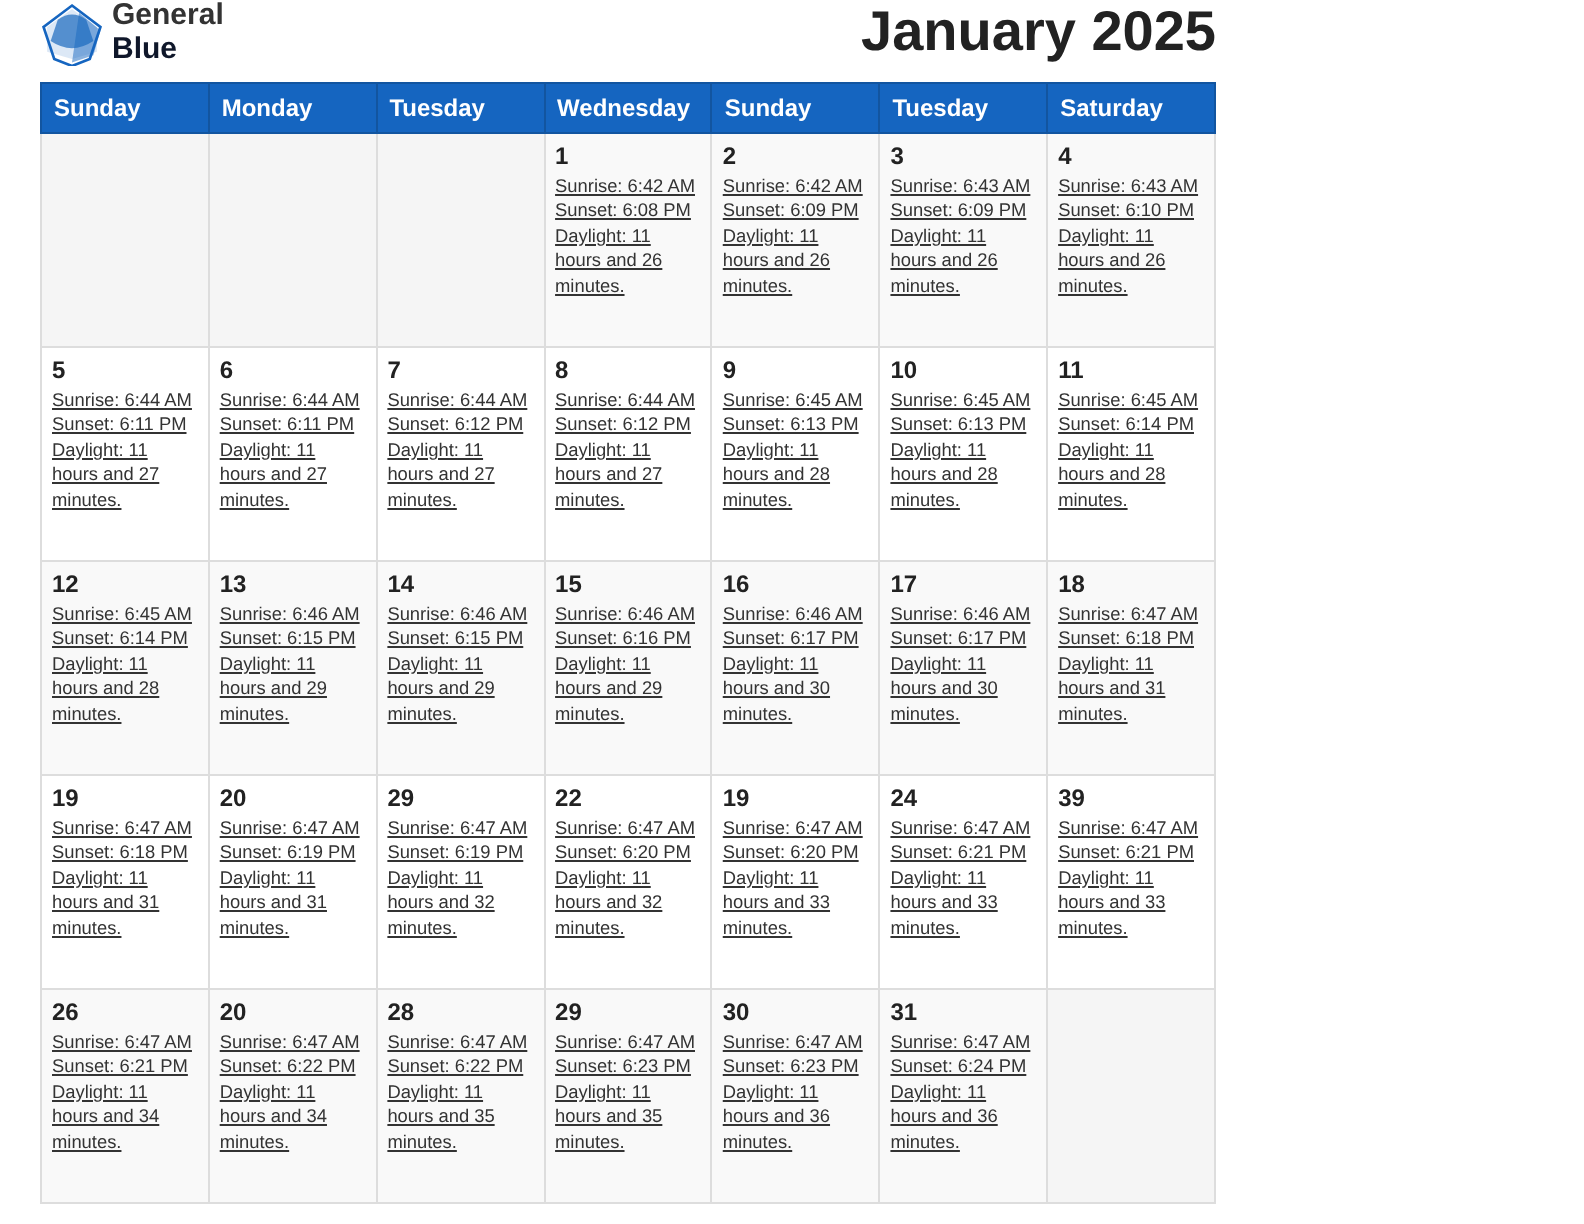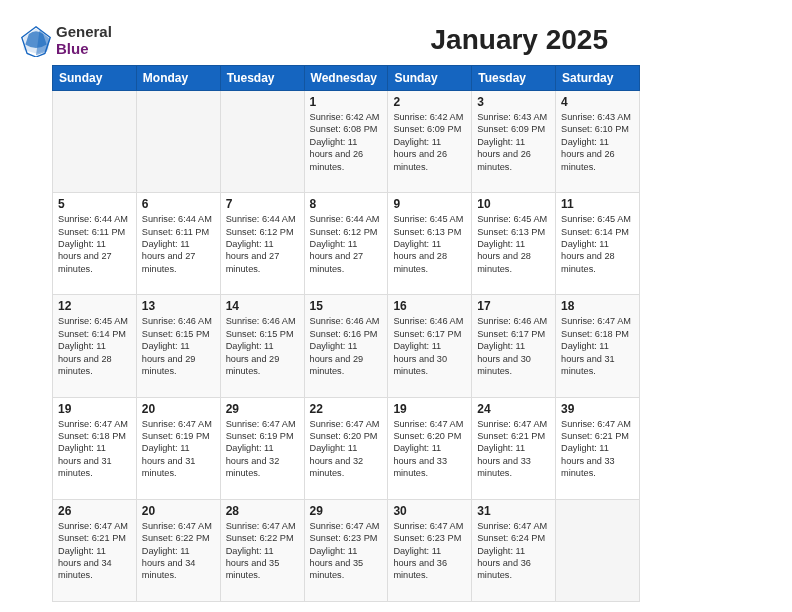--- a/index.html
+++ b/index.html
@@ -6,21 +6,21 @@
     body {
       font-family: Arial, sans-serif;
       background: #fff;
       width: 792px;
       height: 612px;
       overflow: hidden;
     }
     .page {
       width: 628px;
       height: 612px;
-      padding: 24px 20px 10px 20px;
+      padding: 0 20px 10px 20px;
       display: flex;
       flex-direction: column;
     }
     .header {
       display: flex;
       justify-content: space-between;
       align-items: flex-start;
       margin-bottom: 8px;
     }
     .logo {
@@ -34,21 +34,21 @@
       line-height: 1.1;
     }
     .logo-text .general {
       font-size: 15px;
       font-weight: bold;
       color: #333;
     }
     .logo-text .blue {
       font-size: 15px;
       font-weight: bold;
-      color: #701a75;
+      color: #0f172a;
     }
     .logo-icon {
       width: 32px;
       height: 32px;
     }
     .title-block {
     }
     .title-block h1 {
       font-size: 28px;
       font-weight: bold;
@@ -58,21 +58,20 @@
       font-size: 15px;
       font-weight: normal;
       color: #444;
     }
     .calendar {
       flex: 1;
       border: 1px solid #ccc;
       border-collapse: collapse;
       width: 100%;
       table-layout: fixed;
-      margin-left: 32px;
     }
     .calendar thead tr th {
       background-color: #1565c0;
       color: #fff;
       text-align: left;
       padding: 5px 6px;
       font-size: 12px;
       font-weight: bold;
       border: 1px solid #1255a0;
     }
@@ -92,20 +91,21 @@
       font-size: 12px;
       font-weight: bold;
       color: #222;
       margin-bottom: 2px;
       display: block;
     }
     .cell-text {
       font-size: 9.2px;
       line-height: 1.35;
       color: #333;
+      text-decoration: underline;
     }
     .empty-cell {
       background: #f5f5f5 !important;
     }
   </style>
 </head>
 <body>
 
 <div class="page">
   <div class="header">

